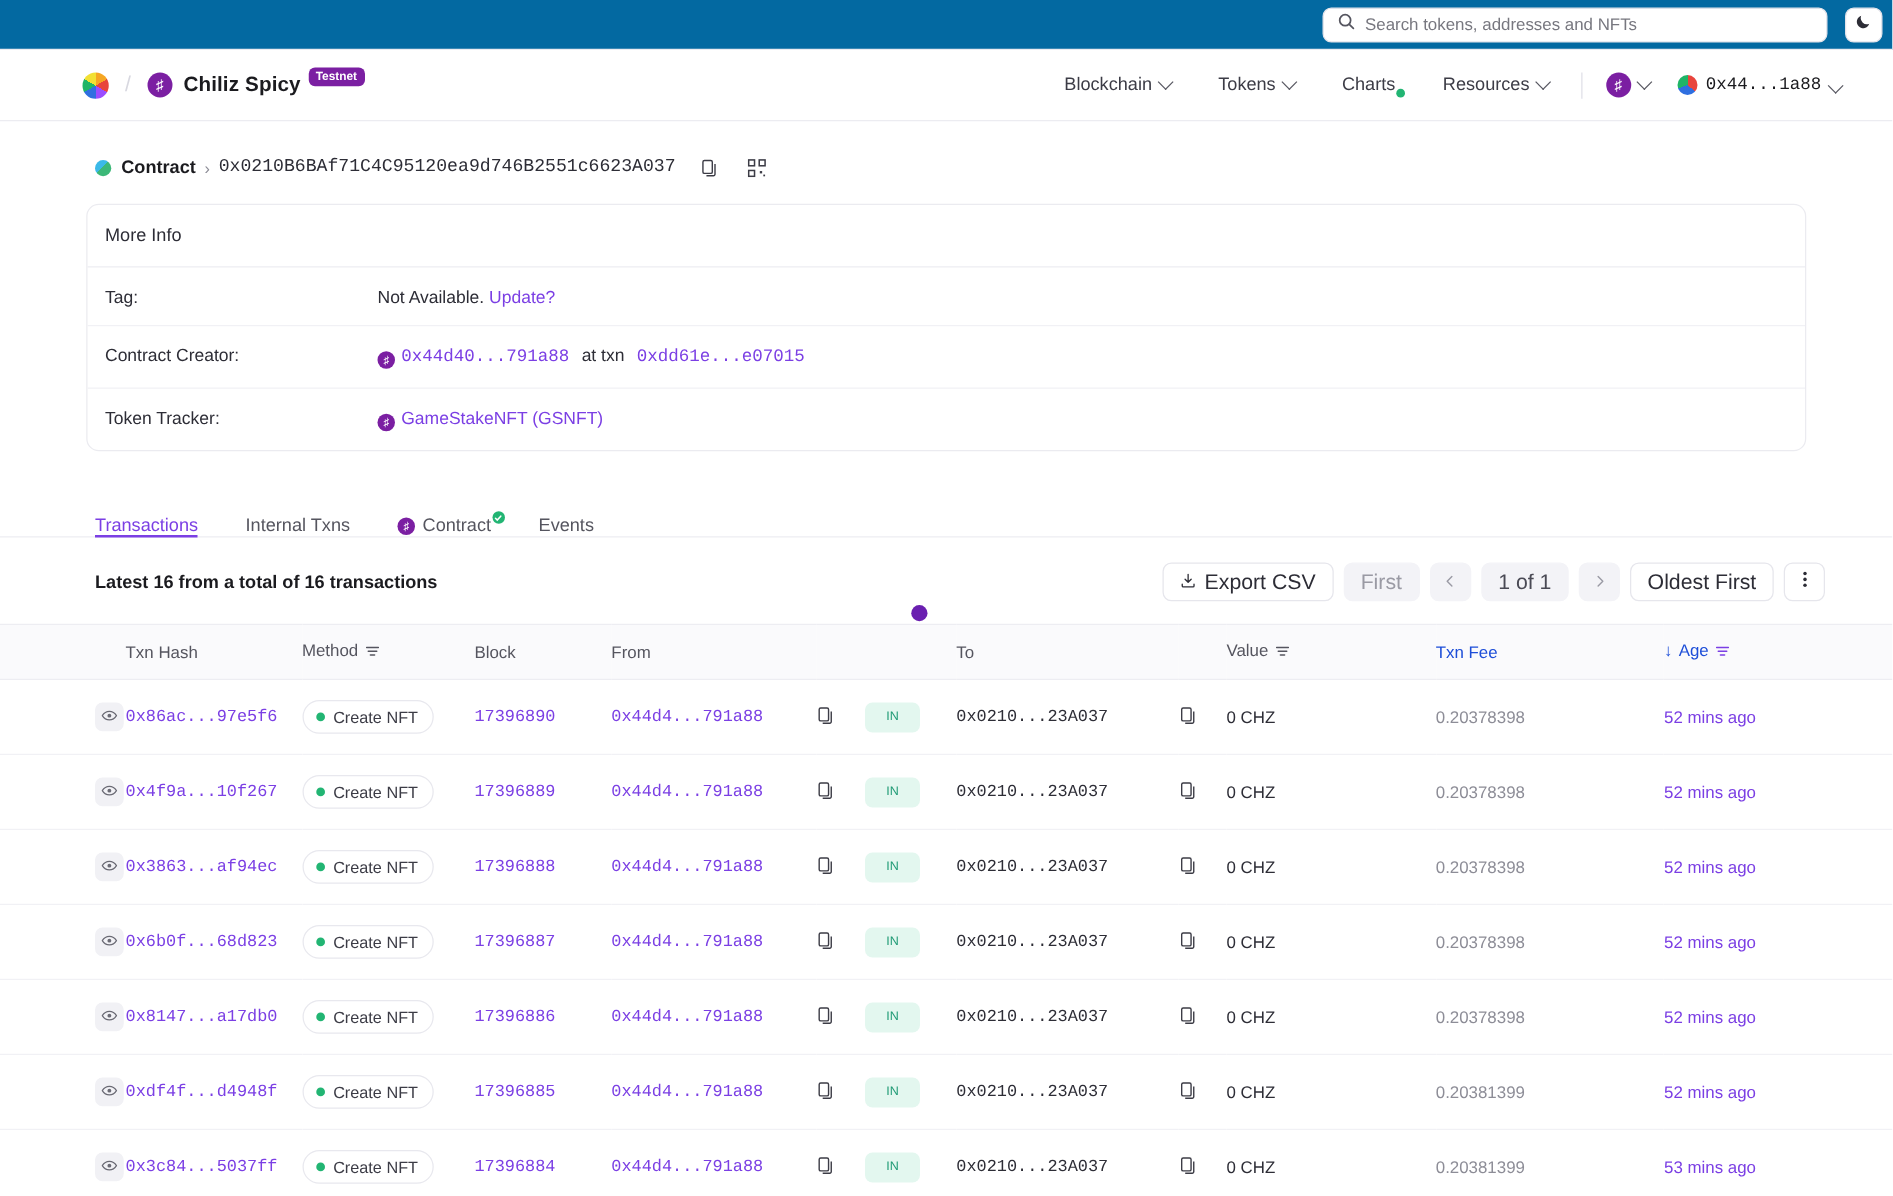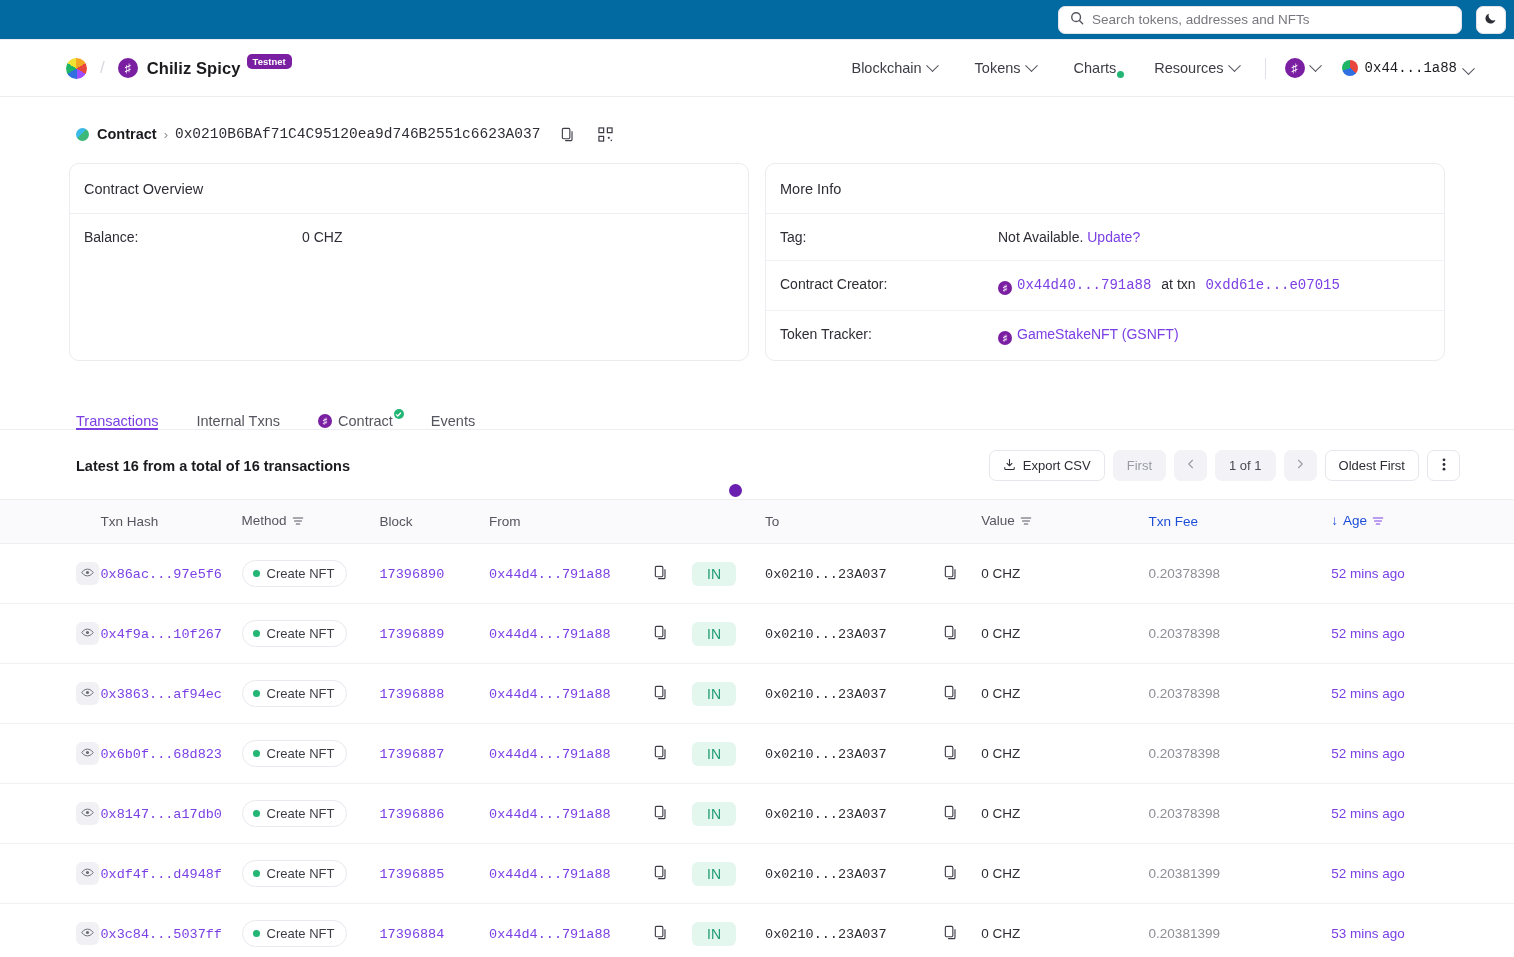--- a/index.html
+++ b/index.html
@@ -167,21 +167,21 @@
   
   .toolbar {
     display: flex; align-items: center;
     padding: 20px 54px 18px 76px;
   }
   .toolbar-title { font-size: 14.5px; font-weight: 700; color: #1b1b1f; }
   .toolbar-right { margin-left: auto; display: flex; align-items: center; gap: 8px; }
   .btn {
     height: 31px; padding: 0 13px;
     border: 1px solid #e6e6ec; border-radius: 7px;
-    background: #fff; color: #2d2d36; font-size: 13px;
+    background: #fff; color: #2d2d36; font-size: 17px;
     display: flex; align-items: center; gap: 7px;
     cursor: pointer; font-family: "Liberation Sans", sans-serif;
   }
   .btn.ghost { background: #f3f3f7; border-color: #f3f3f7; color: #9a9aa4; }
   .btn.sq { padding: 0; width: 33px; justify-content: center; }
   .btn.page { background: #f3f3f7; border-color: #f3f3f7; color: #4a4a55; }
 
   
   table { width: 100%; border-collapse: collapse; }
   thead th {
@@ -219,21 +219,21 @@
     display: inline-flex; align-items: center; gap: 7px;
     border: 1px solid #e8e8ee; border-radius: 999px;
     padding: 5px 12px 5px 10px; font-size: 13px; color: #3c3c46;
     background: #fff; cursor: pointer;
   }
   .pill-dot { width: 7px; height: 7px; border-radius: 50%; background: #22b573; }
   .block-lnk { font-family: "Liberation Mono", monospace; color: #7b3fe4; cursor: pointer; font-size: 13.5px;}
   .dir-badge {
     display: inline-flex; align-items: center; justify-content: center;
     background: #e3f7ef; color: #219b76;
-    font-size: 14px; border-radius: 6px;
+    font-size: 10px; border-radius: 6px;
     width: 44px; height: 24px;
   }
   .fee-txt { color: #8d8d97; font-family: "Liberation Sans", sans-serif; }
   .age-txt { color: #7b3fe4; }
   .to-txt { font-family: "Liberation Mono", monospace; color: #2d2d36; font-size: 13.5px;}
   .from-txt { font-family: "Liberation Mono", monospace; color: #7b3fe4; font-size: 13.5px; cursor: pointer;}
   .copy-ico { cursor: pointer; }
   .filter-ico { display: inline-block; vertical-align: -2px; margin-left: 5px; cursor: pointer; }
   .sort-arrow { margin-right: 5px; }
 
@@ -320,27 +320,20 @@
       <rect x="10" y="1" width="5" height="5" fill="none" stroke="#3c3c46" stroke-width="1.3"></rect>
       <rect x="1" y="10" width="5" height="5" fill="none" stroke="#3c3c46" stroke-width="1.3"></rect>
       <rect x="10.5" y="10.5" width="2" height="2" fill="#3c3c46"></rect>
       <rect x="13.5" y="13.5" width="1.5" height="1.5" fill="#3c3c46"></rect>
     </svg>
   </span>
 </div>
 
 <div class="cards">
 
-  <div class="card">
-    <div class="card-head">Contract Overview</div>
-    <div class="card-row" style="border-bottom:none;">
-      <div class="row-label">Balance:</div>
-      <div class="row-val">0 CHZ</div>
-    </div>
-  </div>
 
   <div class="card">
     <div class="card-head">More Info</div>
 
     <div class="card-row">
       <div class="row-label">Tag:</div>
       <div class="row-val">
         <span>Not Available.</span>
         <span class="lnk">Update?</span>
       </div>

